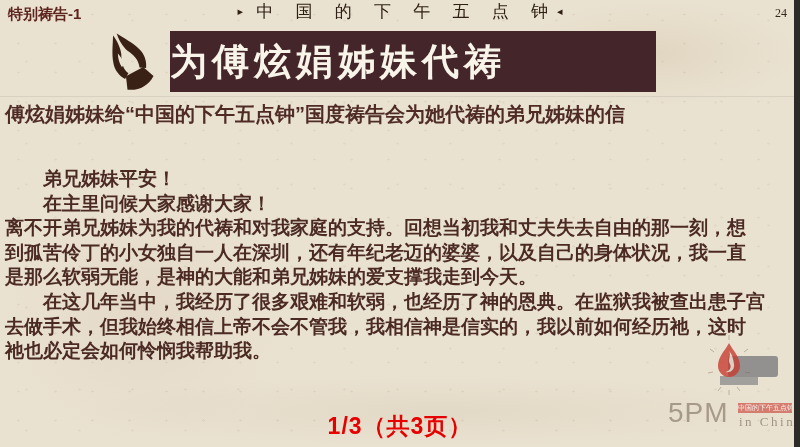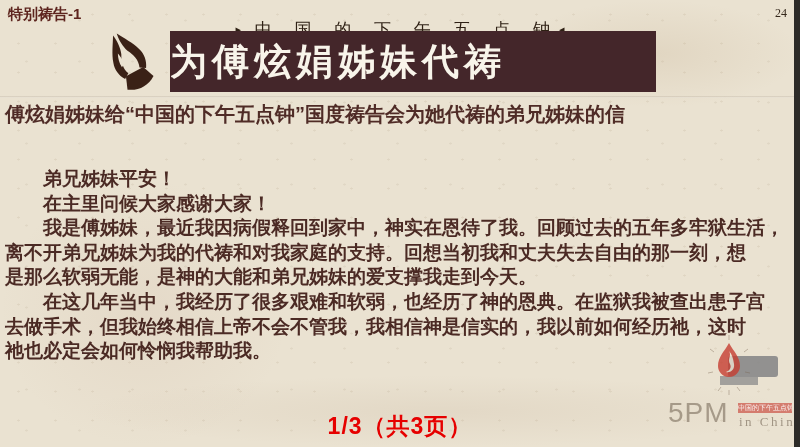--- a/index.html
+++ b/index.html
@@ -9,22 +9,22 @@
     background-color:#eae2d1;
     background-image:
       radial-gradient(closest-side at 82% 12%, rgba(170,140,100,.14), transparent),
       radial-gradient(closest-side at 18% 70%, rgba(180,140,120,.10), transparent),
       radial-gradient(closest-side at 55% 92%, rgba(160,130,100,.10), transparent),
       radial-gradient(rgba(150,125,95,.13) 1px, transparent 1.6px),
       radial-gradient(rgba(120,100,75,.09) 1px, transparent 1.7px);
     background-size:auto,auto,auto,37px 29px,53px 41px;
   }
   .corner-label{position:absolute;left:8px;top:5px;font-size:15px;font-weight:bold;color:#5d241e;}
-  .top-banner{position:absolute;left:50%;top:18px;transform:translateX(-50%);
-    font-family:Liberation Sans, sans-serif;font-size:17px;color:#2e2014;letter-spacing:9px;white-space:nowrap;}
+  .top-banner{position:absolute;left:50%;top:0;transform:translateX(-50%);
+    font-family:Liberation Serif, serif;font-size:17px;color:#2e2014;letter-spacing:9px;white-space:nowrap;}
   .top-banner .arrow{font-size:11px;letter-spacing:0;vertical-align:2px;color:#2e2014;}
   .page-number{position:absolute;right:13px;top:6px;font-family:"Liberation Serif", serif;font-size:12px;color:#35281c;}
   .top-divider{position:absolute;left:0;top:96px;width:100%;height:2px;
     background:linear-gradient(rgba(90,70,50,.16), rgba(255,255,255,.22));}
   .title-banner{position:absolute;left:170px;top:31px;width:486px;height:61px;background:#44262a;
     display:flex;align-items:center;justify-content:flex-start;}
   .title-banner .title{font-size:37px;font-weight:bold;color:#f8f4ea;letter-spacing:5px;white-space:nowrap;}
   .hands{position:absolute;left:94px;top:28px;width:72px;height:70px;}
   .subtitle{position:absolute;left:5px;top:101px;font-size:20px;font-weight:bold;color:#4f2b26;white-space:pre;text-align:right;}
   .body-text{position:absolute;left:5px;top:146px;margin-top:21px;}
@@ -69,22 +69,22 @@
 
   <div class="title-banner">
     <div class="title">为傅炫娟姊妹代祷</div>
   </div>
 
   <div class="subtitle">傅炫娟姊妹给“中国的下午五点钟”国度祷告会为她代祷的弟兄姊妹的信</div>
 
   <div class="body-text">
     <div class="body-line">　　弟兄姊妹平安！</div>
     <div class="body-line">　　在主里问候大家感谢大家！</div>
-    <div class="body-line">　　我是傅姊妹，最近我因病假释回到家中，神实在恩待了我。回顾过去的五年多牢狱生活，</div>
     <div class="body-line">离不开弟兄姊妹为我的代祷和对我家庭的支持。回想当初我和丈夫失去自由的那一刻，想</div>
+    <div class="body-line">到孤苦伶丁的小女独自一人在深圳，还有年纪老迈的婆婆，以及自己的身体状况，我一直</div>
     <div class="body-line">是那么软弱无能，是神的大能和弟兄姊妹的爱支撑我走到今天。</div>
     <div class="body-line">　　在这几年当中，我经历了很多艰难和软弱，也经历了神的恩典。在监狱我被查出患子宫</div>
     <div class="body-line">去做手术，但我始终相信上帝不会不管我，我相信神是信实的，我以前如何经历祂，这时</div>
     <div class="body-line">祂也必定会如何怜悯我帮助我。</div>
   </div>
 
   <div class="page-indicator">1/3（共3页）</div>
 
   <div class="gray-smudge"></div>
 

